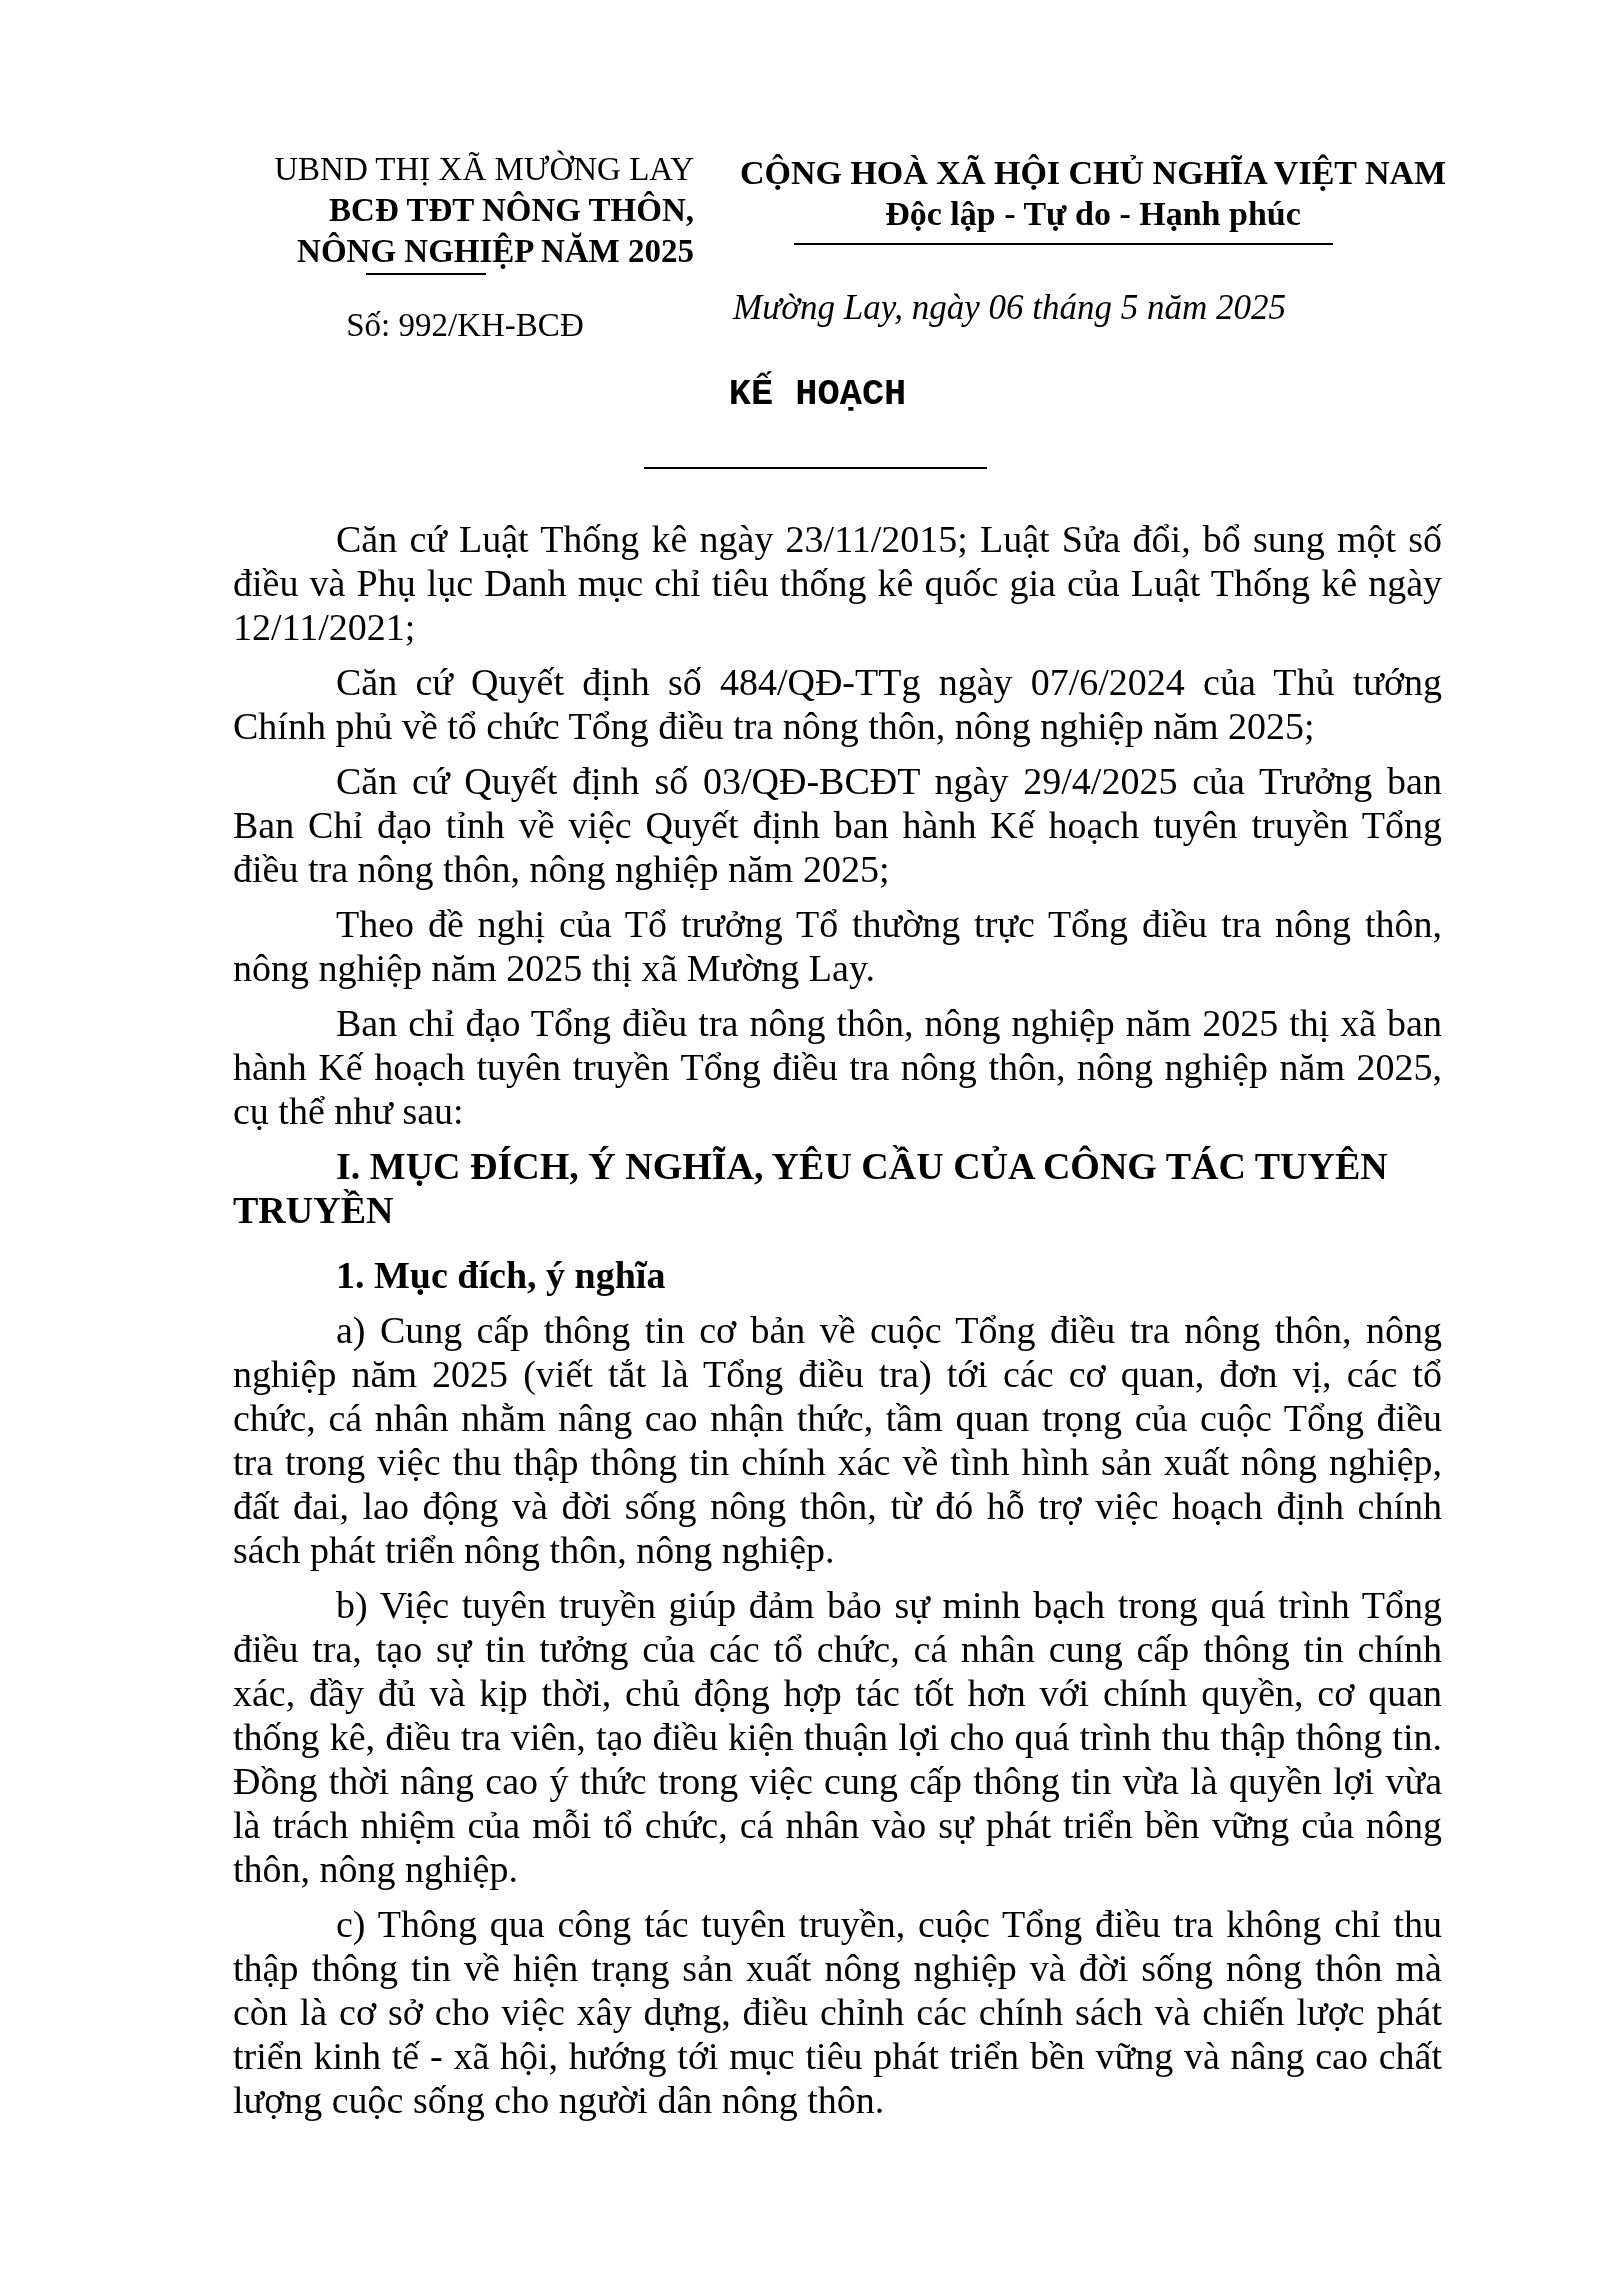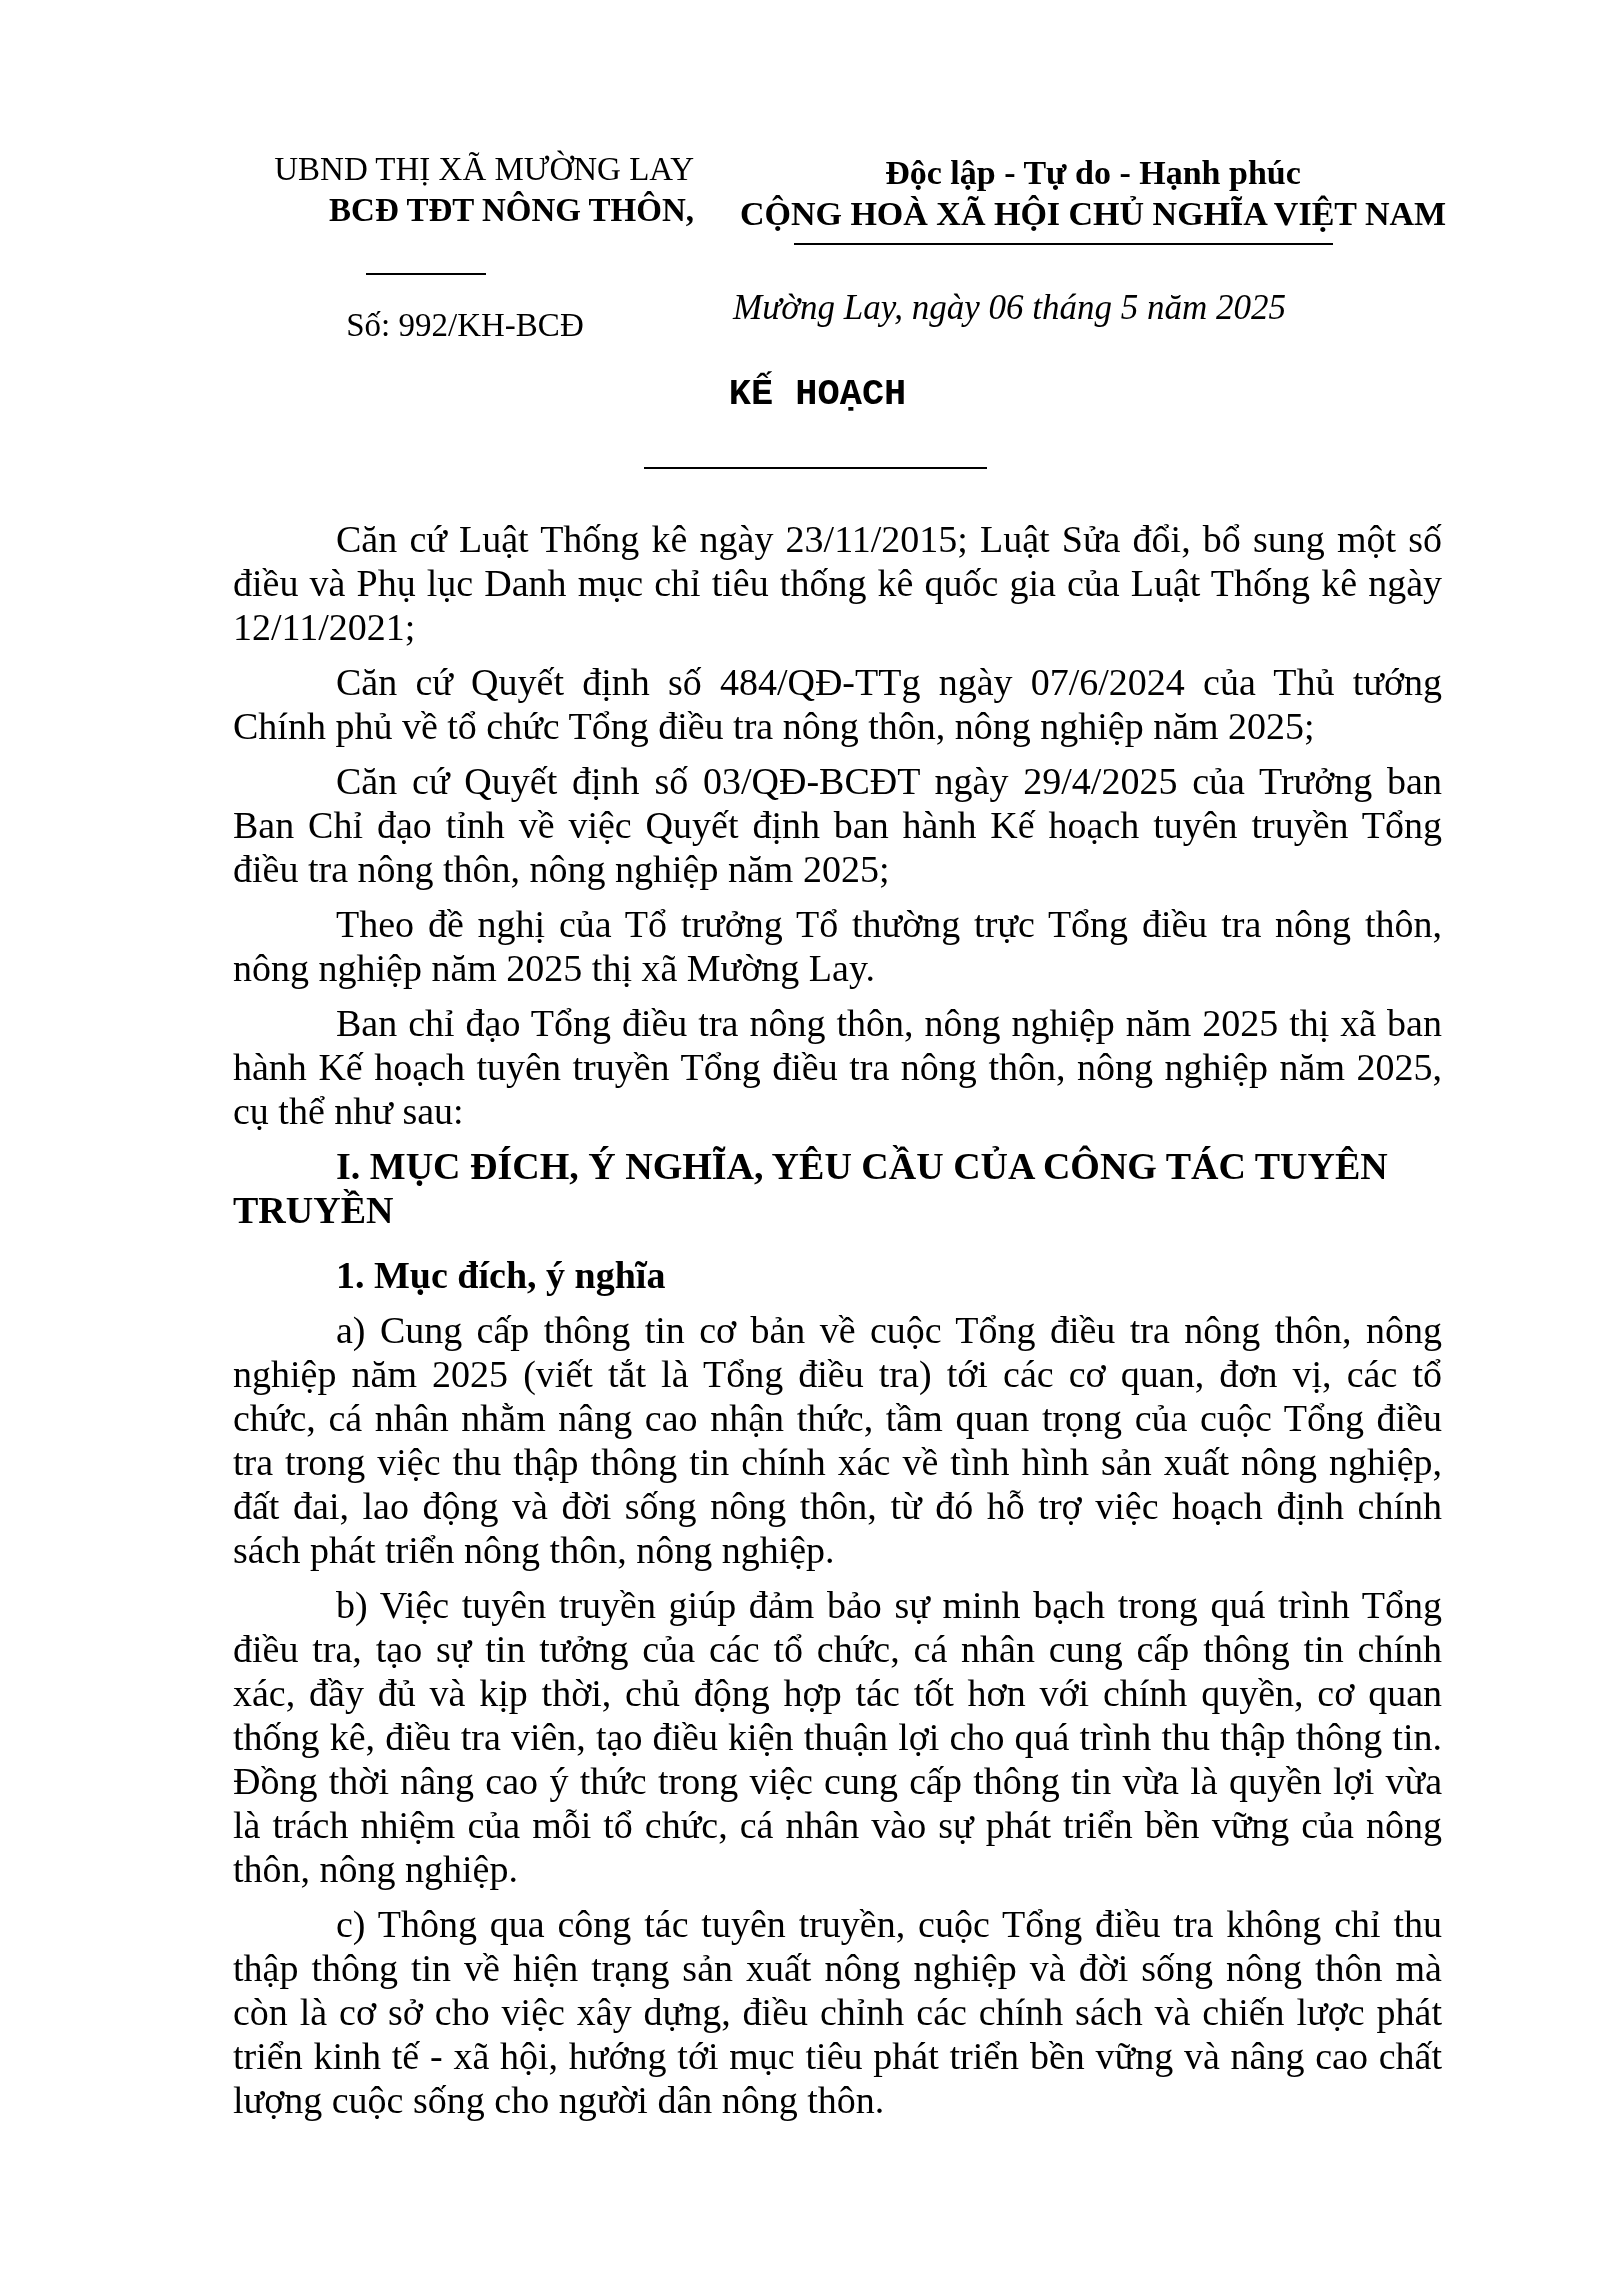--- a/index.html
+++ b/index.html
@@ -18,27 +18,28 @@
   .body p { margin: 0 0 11px 0; text-align: justify; text-indent: 103px; }
   .body h2 { margin: 0 0 21px 0; font-size: 38px; font-weight: bold; text-indent: 103px; line-height: 44px; }
   .body h3 { margin: 0 0 11px 0; font-size: 38px; font-weight: bold; text-indent: 103px; line-height: 44px; }
 </style>
 </head>
 <body>
 
 <div class="abs hdr-left">
   <div class="l1">UBND THỊ XÃ MƯỜNG LAY</div>
   <div class="b">BCĐ TĐT NÔNG THÔN,</div>
+  <div class="b">NÔNG NGHIỆP NĂM 2025</div>
 </div>
 <div class="rule" style="left:366px; top:273px; width:120px;"></div>
 <div class="abs sodoc">Số: 992/KH-BCĐ</div>
 
 <div class="abs hdr-right">
+  <div>CỘNG HOÀ XÃ HỘI CHỦ NGHĨA VIỆT NAM</div>
   <div>Độc lập - Tự do - Hạnh phúc</div>
-  <div>CỘNG HOÀ XÃ HỘI CHỦ NGHĨA VIỆT NAM</div>
 </div>
 <div class="rule" style="left:794px; top:243px; width:539px;"></div>
 <div class="abs date">Mường Lay, ngày 06 tháng 5 năm 2025</div>
 
 <div class="abs title">
   <div>KẾ HOẠCH</div>
 </div>
 <div class="rule" style="left:644px; top:467px; width:343px;"></div>
 
 <div class="abs body">

